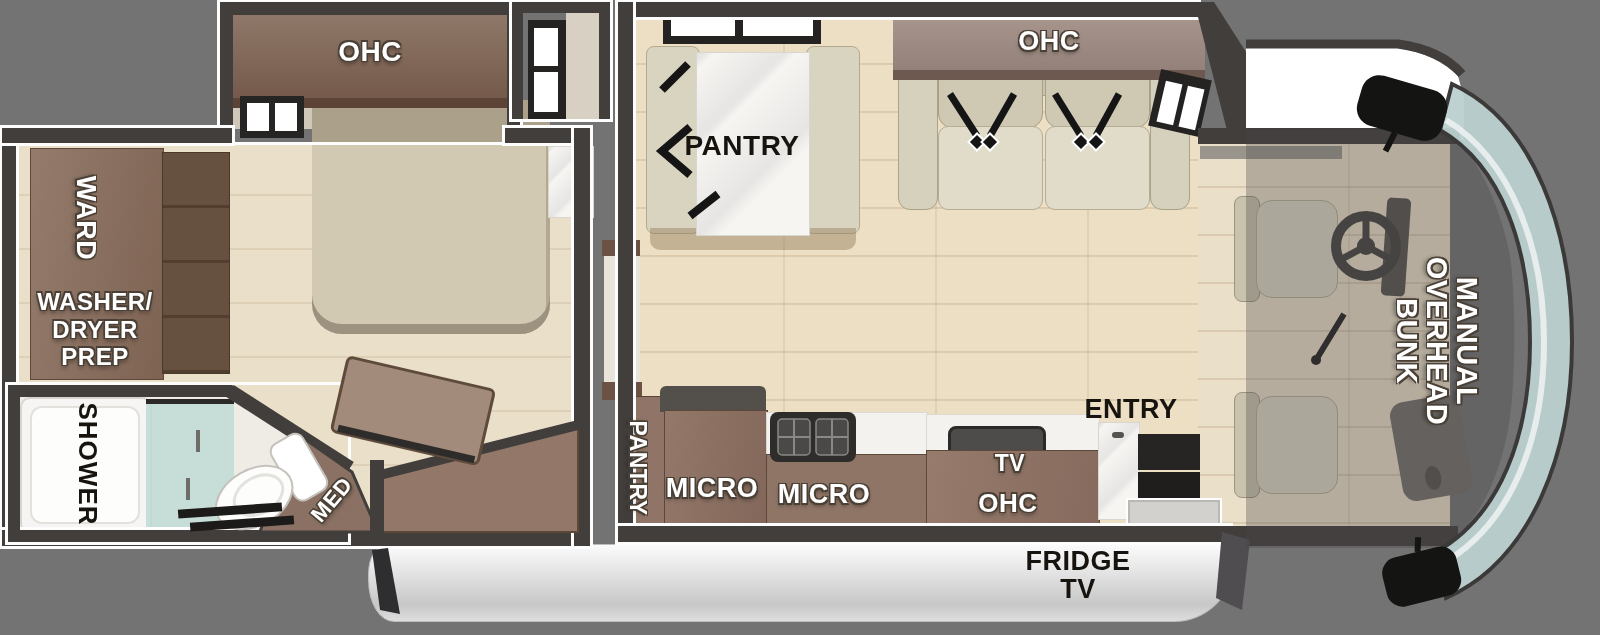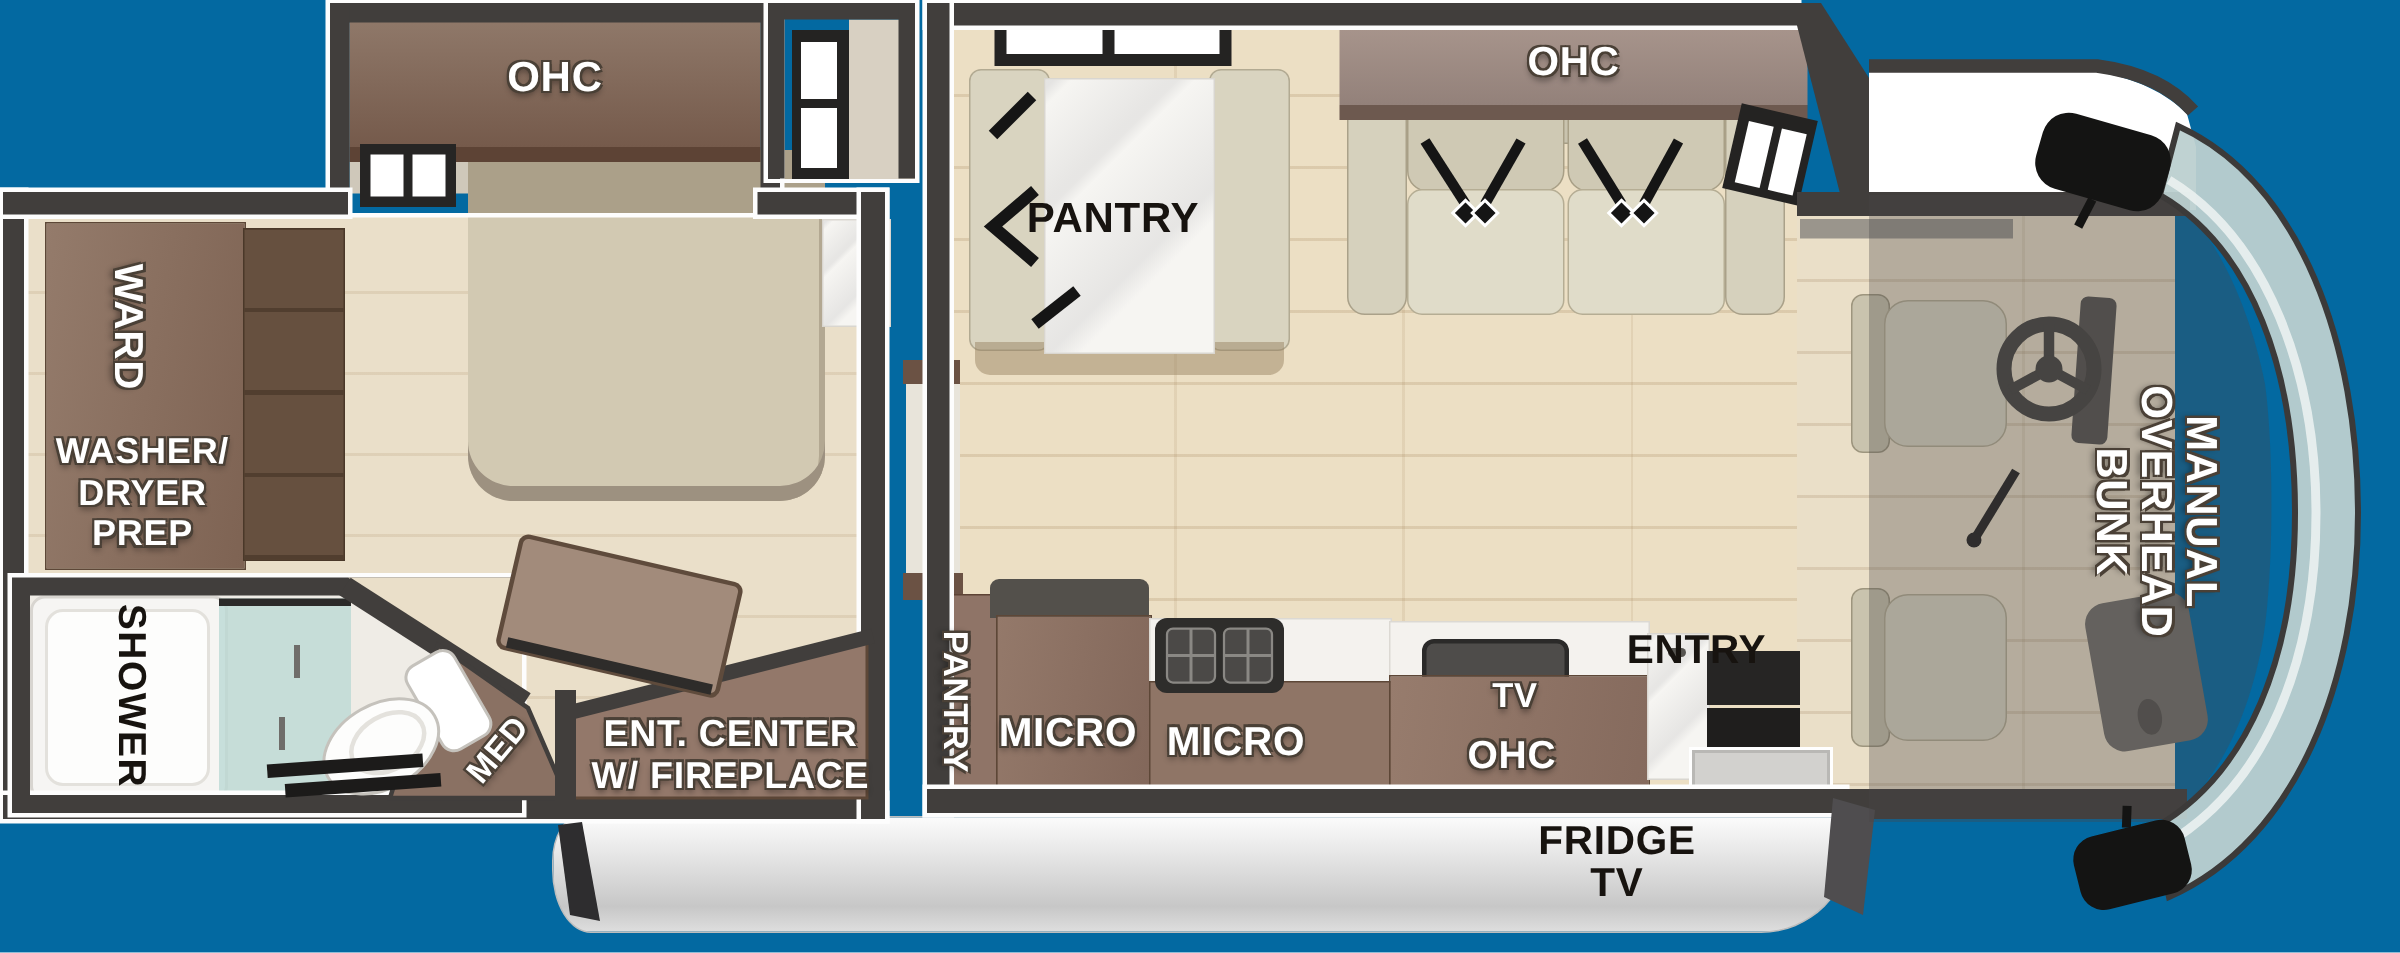--- a/index.html
+++ b/index.html
@@ -1,16 +1,16 @@
 <!DOCTYPE html>
 <html><head>
 <meta charset="utf-8">
 <style>
   html,body{margin:0;padding:0;background:#fff;}
-  .plan{position:relative;width:1600px;height:635px;background:#0369a1;overflow:hidden;
+  .plan{position:relative;width:1600px;height:635px;background:#737373;overflow:hidden;
         font-family:"Liberation Sans",sans-serif;}
   .abs{position:absolute;}
   
   .floor{z-index:10;}
   .furn{z-index:20;}
   .wall{z-index:30;background:#413e3c;box-shadow:0 0 0 3px #fdfdfd;}
   .wallbox{z-index:30;box-shadow:0 0 0 3px #fdfdfd;}
   svg.overlay{position:absolute;left:0;top:0;z-index:40;pointer-events:none;}
   .lbl{position:absolute;z-index:50;white-space:pre-line;text-align:center;
        font-weight:bold;line-height:1.1;letter-spacing:.5px;
@@ -217,29 +217,27 @@
     </g>
   </svg>
 
   <div class="lbl w" style="left:370px;top:52px;font-size:28px;">OHC</div>
   <div class="lbl w rot90" style="left:85px;top:218px;font-size:27px;">WARD</div>
   <div class="lbl w" style="left:95px;top:329px;font-size:24px;line-height:1.15;">WASHER/
 DRYER
 PREP</div>
   <div class="lbl b rot90" style="left:88px;top:464px;font-size:26px;letter-spacing:1px;">SHOWER</div>
   <div class="lbl w" style="left:332px;top:500px;font-size:22px;transform:translate(-50%,-50%) rotate(-50deg);">MED</div>
-  <div class="lbl w" style="left:487px;top:503px;font-size:25px;line-height:1.12;">ENT. CENTER
-W/ FIREPLACE</div>
   <div class="lbl b" style="left:742px;top:146px;font-size:28px;">PANTRY</div>
   <div class="lbl w" style="left:1049px;top:42px;font-size:27px;">OHC</div>
   <div class="lbl w rot90" style="left:637px;top:468px;font-size:23px;">PANTRY</div>
   <div class="lbl w" style="left:712px;top:489px;font-size:27px;">MICRO</div>
   <div class="lbl w" style="left:818px;top:495px;font-size:27px;padding-left:12px;">MICRO</div>
   <div class="lbl w" style="left:1010px;top:464px;font-size:23px;">TV</div>
   <div class="lbl w" style="left:1008px;top:503px;font-size:26px;">OHC</div>
-  <div class="lbl b" style="left:1131px;top:410px;font-size:27px;margin-top:24px;">ENTRY</div>
+  <div class="lbl b" style="left:1131px;top:410px;font-size:27px;">ENTRY</div>
   <div class="lbl w rot90" style="left:1437px;top:341px;font-size:29px;line-height:1.04;width:260px;">MANUAL
 OVERHEAD
 BUNK</div>
   <div class="lbl b" style="left:1078px;top:575px;font-size:27px;line-height:1.05;">FRIDGE
 TV</div>
 
 </div>
 
 </body></html>

